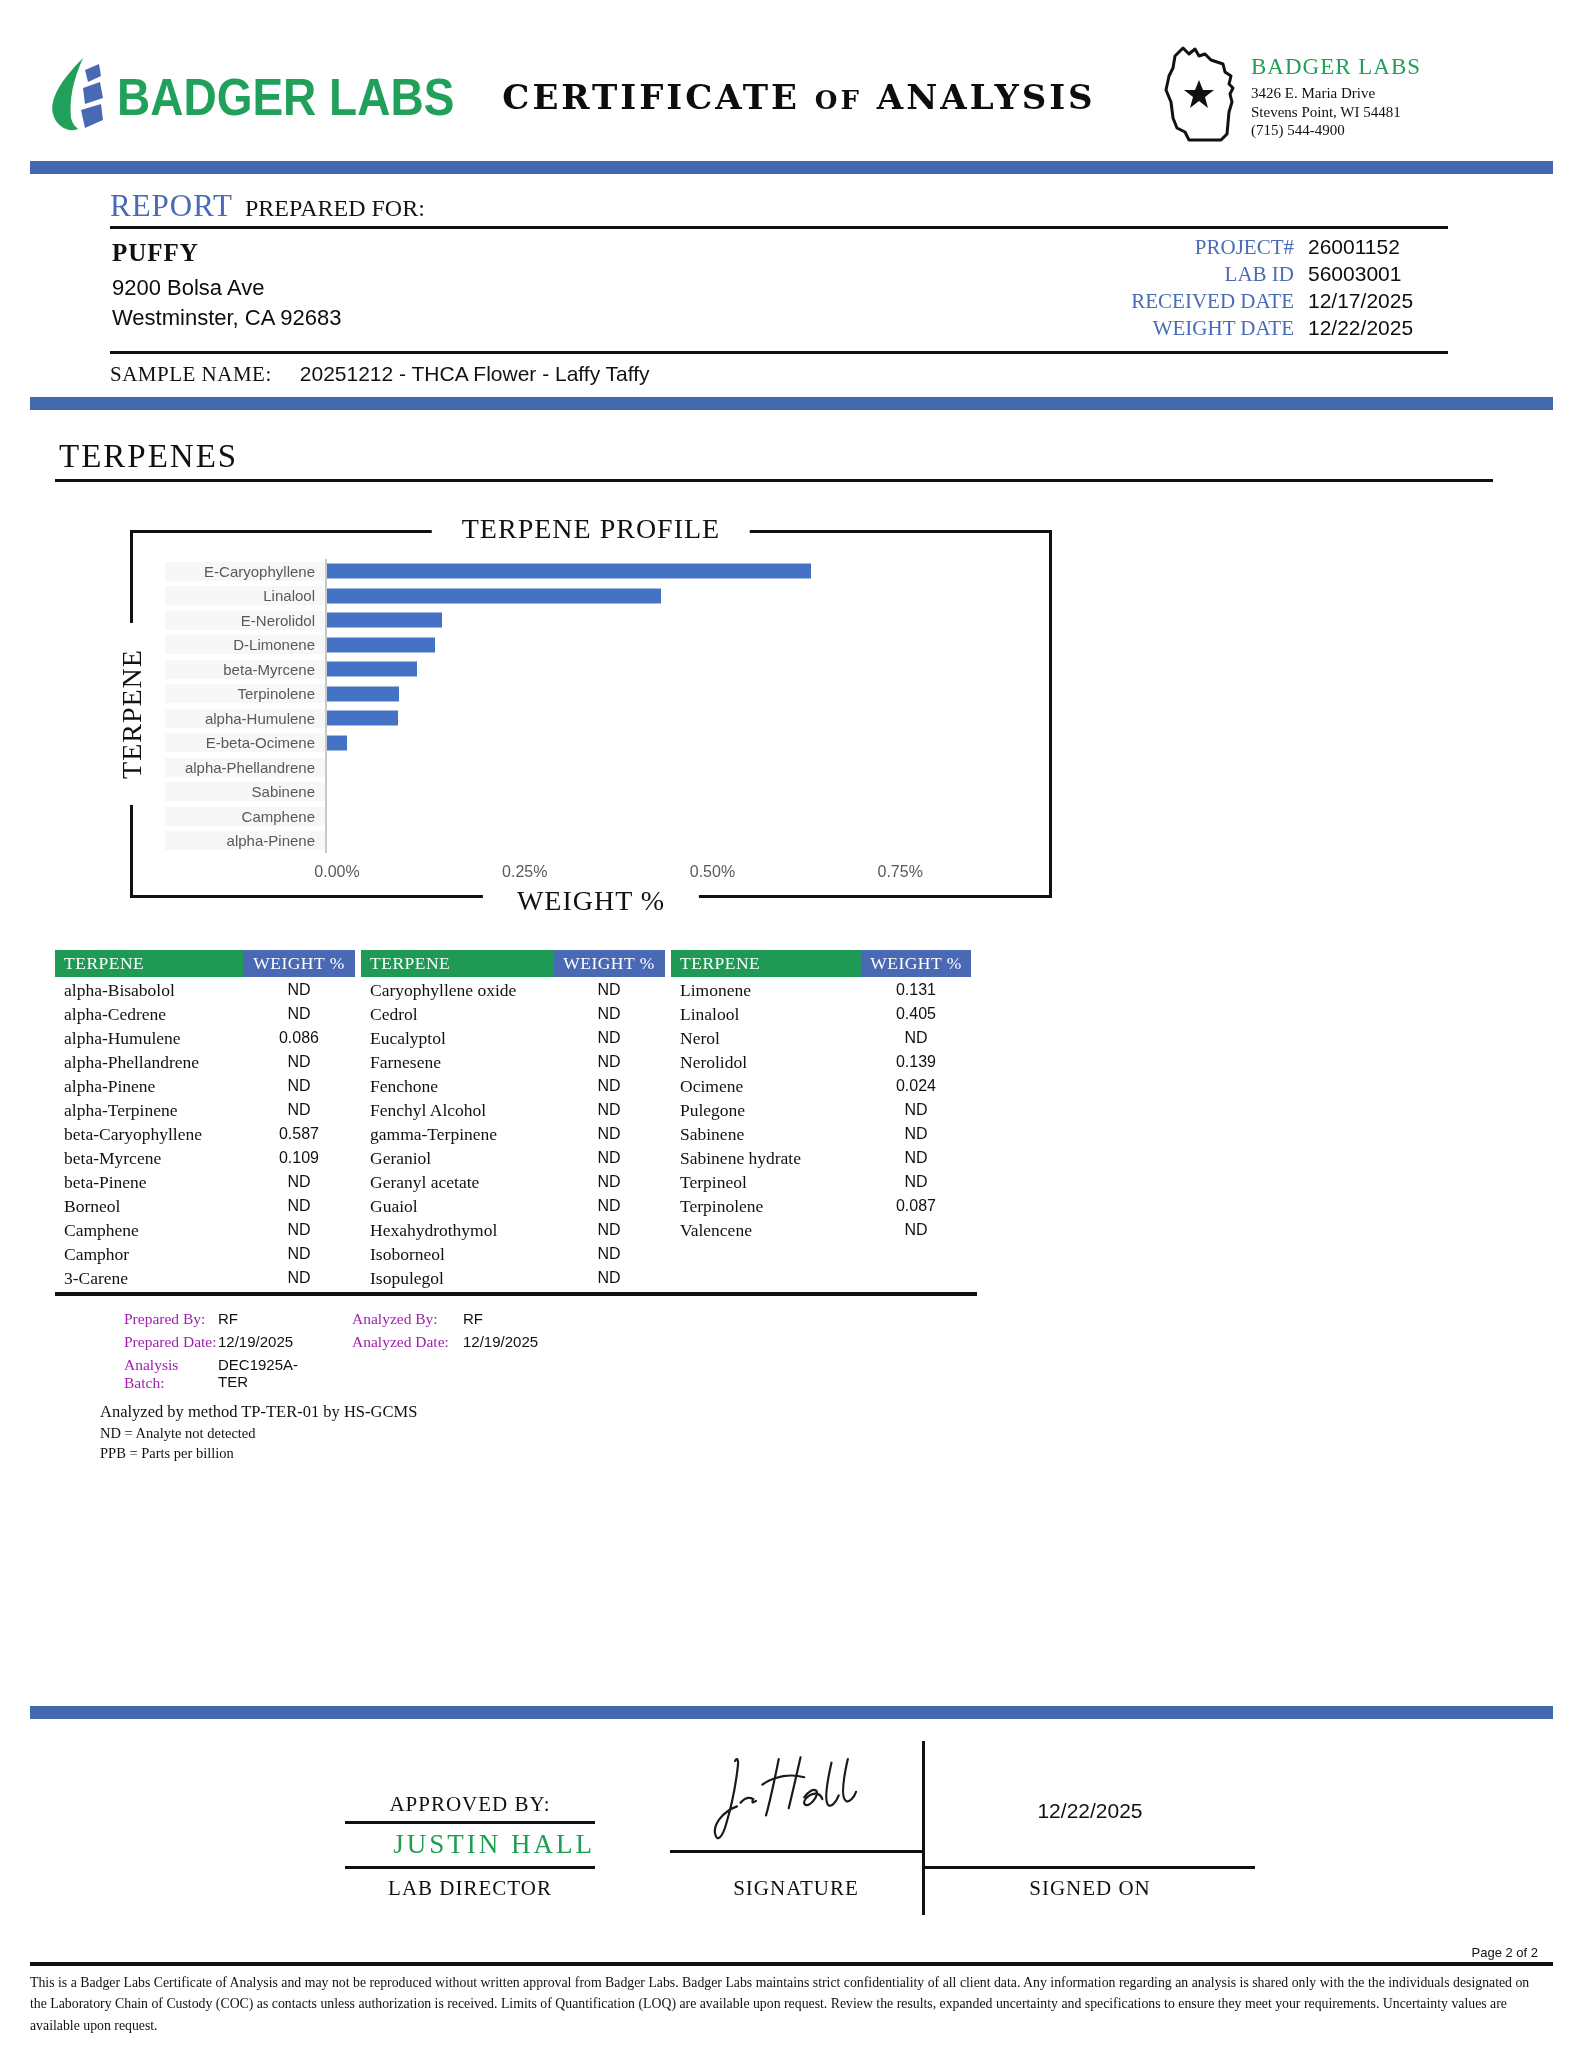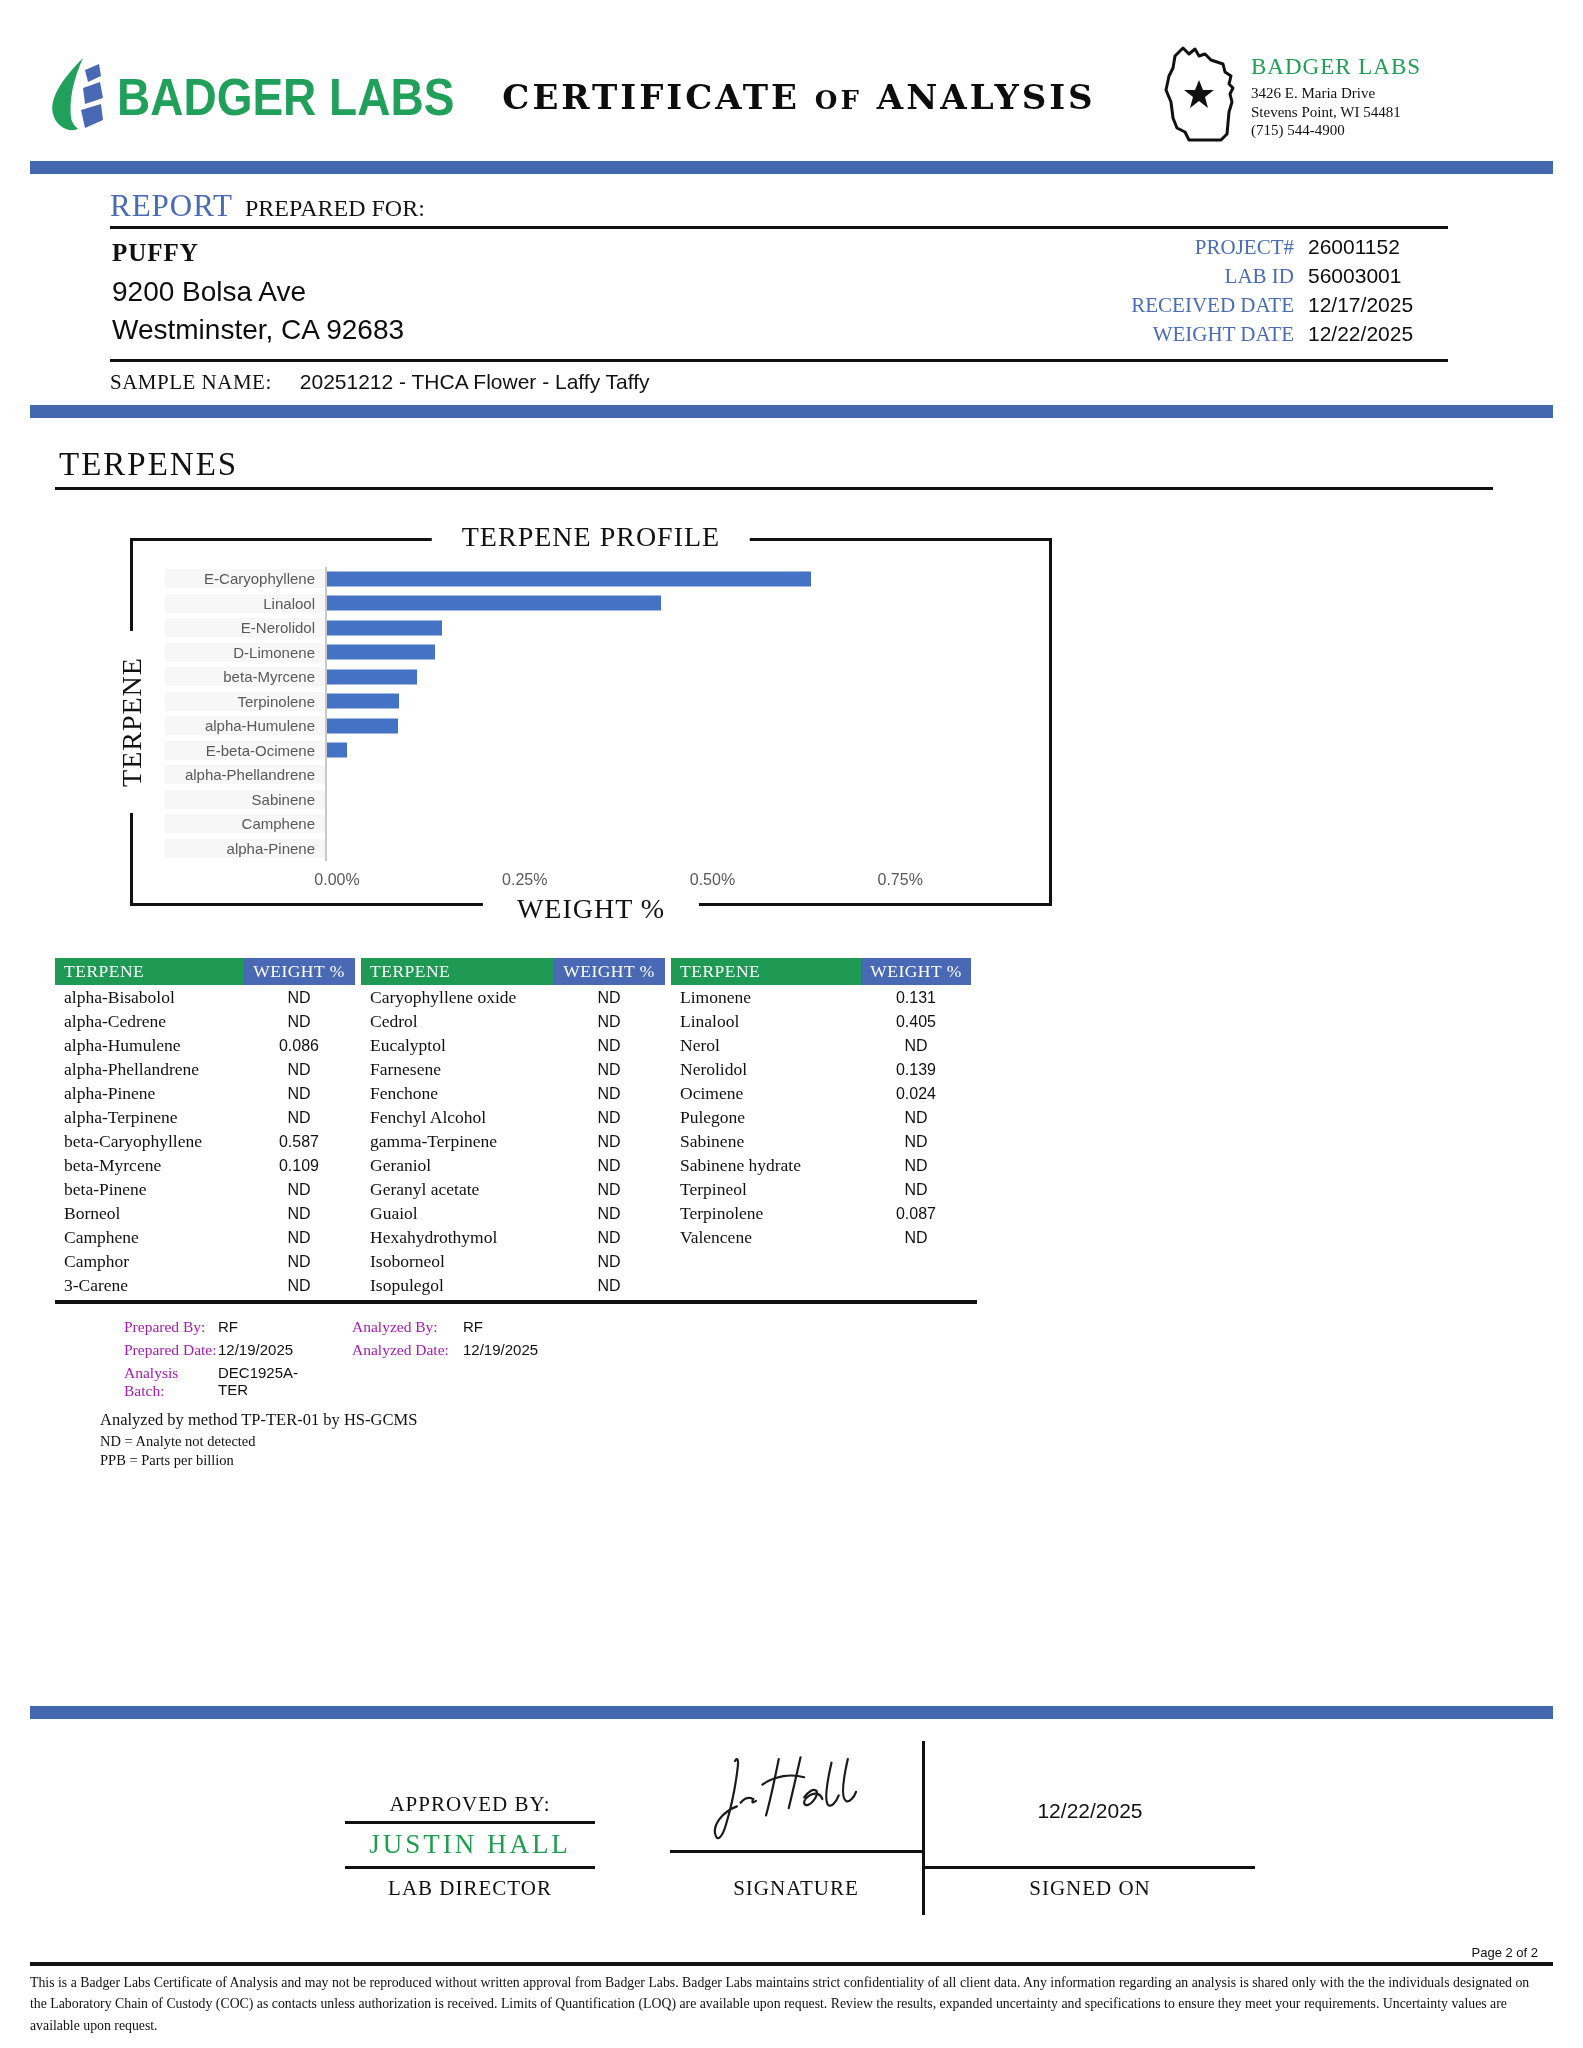--- a/index.html
+++ b/index.html
@@ -34,21 +34,21 @@
   
   .blue-bar { height: 13px; background: #4468B0; margin: 0 30px; }
   
   .report-section { margin: 14px 135px 10px 110px; }
   .report-heading { padding-bottom: 2px; border-bottom: 3px solid #111; }
   .report-word { color: #4A6BB5; font-size: 31px; letter-spacing: 1px; }
   .prepared-word { color: #151515; font-size: 24px; margin-left: 8px; }
   .report-body { display: flex; justify-content: space-between; padding: 6px 0 10px 0; }
   .client-block { padding-left: 2px; }
   .client-name { font-weight: bold; font-size: 25px; letter-spacing: 1px; margin: 4px 0 6px 0; }
-  .client-line { font-family: "Liberation Sans", sans-serif; font-size: 28px; line-height: 1.35; color: #0d0d0d; }
+  .client-line { font-family: "Liberation Sans", sans-serif; font-size: 22px; line-height: 1.35; color: #0d0d0d; }
   .fields-block { display: grid; grid-template-columns: auto 140px; column-gap: 14px; row-gap: 2px; align-items: baseline; }
   .field-label { color: #4A6BB5; font-size: 21px; text-align: right; white-space: nowrap; }
   .field-value { font-family: "Liberation Sans", sans-serif; font-size: 21px; color: #0d0d0d; }
   .sample-row { border-top: 3px solid #111; padding-top: 8px; display: flex; gap: 28px; }
   .sample-label { font-size: 21px; letter-spacing: 0.5px; }
   .sample-value { font-family: "Liberation Sans", sans-serif; font-size: 21px; }
   
   .terpenes-heading {
     margin: 22px 90px 0 55px; font-size: 33px; letter-spacing: 2px;
     border-bottom: 3px solid #111; padding: 6px 0 4px 4px; font-weight: normal;
@@ -101,21 +101,21 @@
   .meta-label { color: #a21caf; margin-left: 24px; }
   .meta-val { font-family: "Liberation Sans", sans-serif; font-size: 15px; }
   .meta-notes { margin-top: 10px; }
   .meta-note-main { font-size: 16.5px; margin-bottom: 2px; }
   .meta-note { font-size: 14.5px; line-height: 1.35; }
   
   .bottom-region { position: absolute; left: 0; right: 0; bottom: 12px; }
   .approval { display: flex; margin: 22px 0 30px 345px; align-items: flex-end; }
   .approve-col { width: 250px; margin-right: 75px; margin-bottom: 14px; }
   .approve-label { text-align: center; font-size: 21px; letter-spacing: 1px; padding-bottom: 4px; border-bottom: 3px solid #111; }
-  .approver-name { text-align: center; font-size: 27px; letter-spacing: 3px; color: #1E9E50; padding: 5px 0 6px 0; border-bottom: 3px solid #111; }
+  .approver-name { text-align: right; font-size: 27px; letter-spacing: 3px; color: #1E9E50; padding: 5px 0 6px 0; border-bottom: 3px solid #111; }
   .approver-title { text-align: center; font-size: 21px; letter-spacing: 1px; padding-top: 7px; }
   .sig-col { width: 255px; border-right: 3px solid #111; }
   .sig-area { height: 112px; display: flex; align-items: flex-end; justify-content: center; border-bottom: 3px solid #111; }
   .sig-label { text-align: center; font-size: 21px; letter-spacing: 1px; padding: 7px 0 14px 0; margin-top: 16px; }
   .signed-col { width: 330px; }
   .signed-date { height: 112px; display: flex; align-items: center; justify-content: center; border-bottom: 3px solid #111; font-family: "Liberation Sans", sans-serif; font-size: 21px; }
   .signed-label { text-align: center; font-size: 21px; letter-spacing: 1px; padding: 7px 0 14px 0; }
   .footer { margin: 0 30px; }
   .page-num { text-align: right; font-family: "Liberation Sans", sans-serif; font-size: 13px; padding-right: 15px; margin-bottom: 2px; }
   .footer-rule { height: 4px; background: #111; margin-bottom: 6px; }

